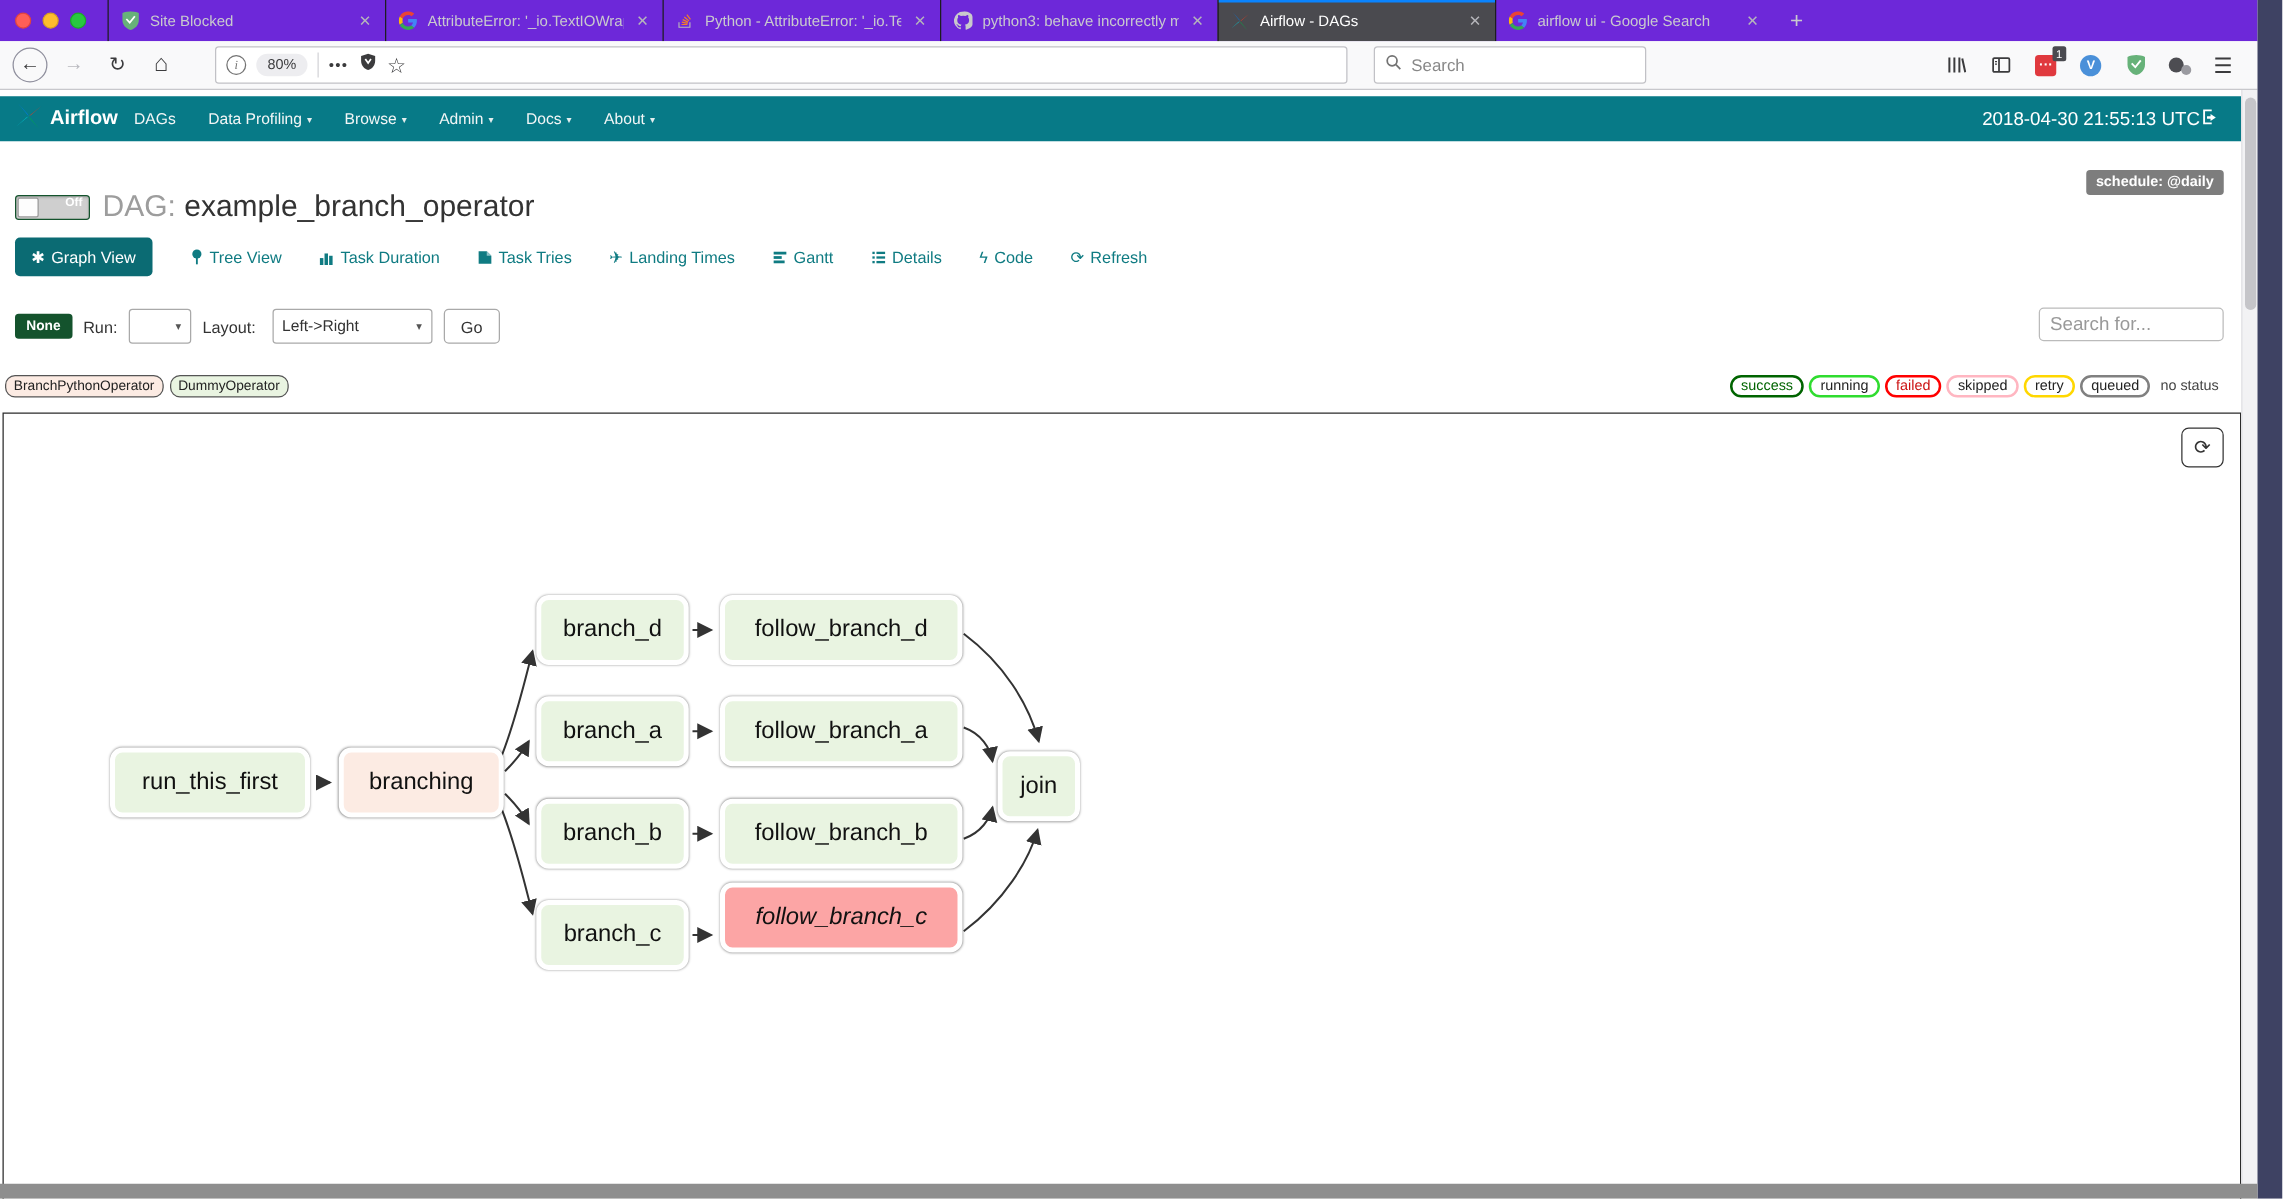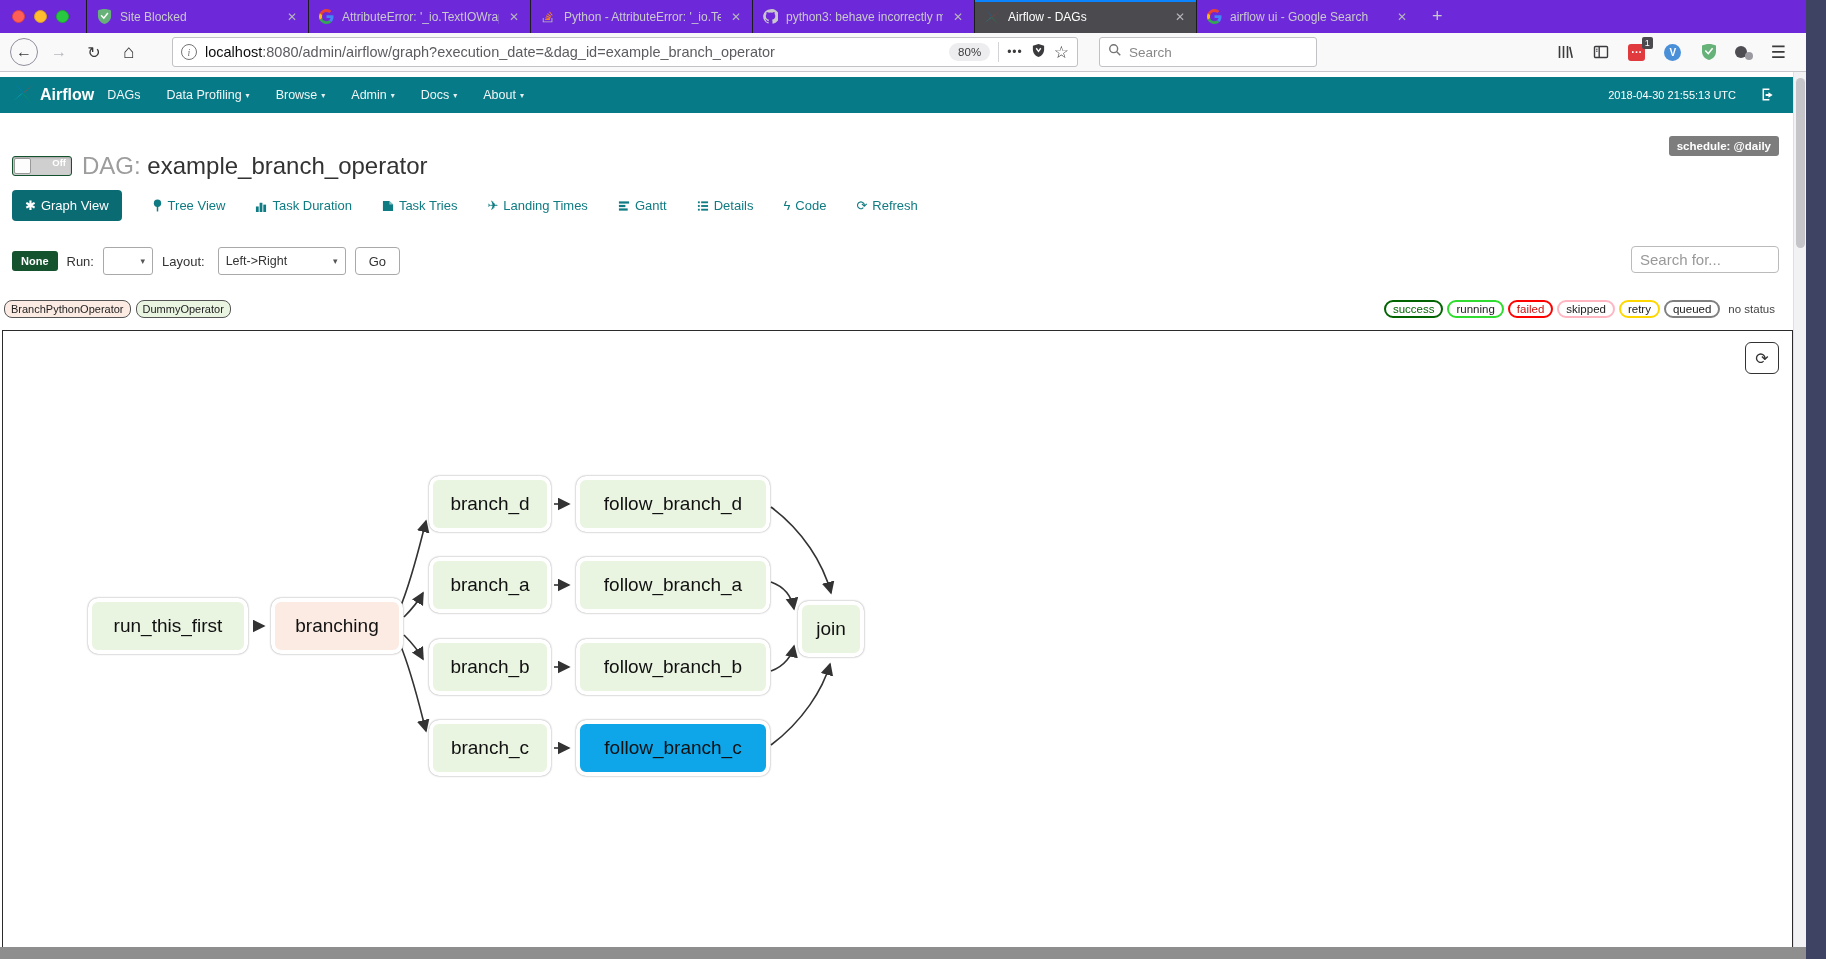--- a/index.html
+++ b/index.html
@@ -50,21 +50,21 @@
   .ext-circles .c2 { width:8px; height:8px; background:#9a9aa0; right:0; bottom:1px; }
   .hamburger { font-size:17px; color:#3b3b3d; margin-left:2px; }
 
   
   .page { position:absolute; top:72px; left:0; width:1793px; height:875px; background:#fff; padding-top:5px; }
   .airnav { height:36px; background:#077A87; display:flex; align-items:center; padding:0 12px; gap:0; }
   .brand { display:flex; align-items:center; gap:6px; }
   .brand .bname { color:#fff; font-size:16px; font-weight:bold; }
   .airnav .mitem { color:#f2f6f6; font-size:12.5px; padding:0 13px; display:flex; align-items:center; gap:4px; }
   .airnav .caret { font-size:8px; color:#e4eeee; }
-  .airnav .right { margin-left:auto; display:flex; align-items:center; gap:24px; color:#fff; font-size:11px; padding-right:6px; }
+  .airnav .right { margin-left:auto; display:flex; align-items:center; gap:0; color:#fff; font-size:15px; padding-right:6px; }
 
   .content { position:relative; padding:0 0 0 2px; }
   .dag-header { margin:39px 0 0 10px; display:flex; align-items:center; gap:10px; }
   .off-toggle { width:60px; height:20px; background:#cfcfcf; border:1px solid #14532d; border-radius:3px; position:relative; display:flex; align-items:flex-start; justify-content:flex-end; padding-right:5px; box-shadow:inset 0 1px 2px rgba(0,0,0,.2); }
   .off-toggle .knob { position:absolute; left:1px; top:1px; width:17px; height:16px; background:#fdfdfd; border:1px solid #999; border-radius:2px; }
   .off-toggle .olabel { font-size:9.5px; color:#fff; font-weight:bold; }
   .dag-title { font-size:24px; font-weight:500; color:#333; }
   .dag-title .prefix { color:#9d9d9d; }
   .schedule-badge { position:absolute; top:-16px; right:14px; background:#7d7d7d; color:#fff; font-size:11.5px; font-weight:bold; border-radius:3px; padding:4px 8px; }
 
@@ -190,21 +190,20 @@
   </div>
 
   <div class="toolbar">
     <span class="navbtn back">←</span>
     <span class="navbtn fwd">→</span>
     <span class="navbtn">↻</span>
     <span class="navbtn home">⌂</span>
 
     <div class="urlbar">
       <span class="info-i">i</span>
-      <span class="urltext"><b>localhost</b><span>:8080/admin/airflow/graph?execution_date=&amp;dag_id=example_branch_operator</span></span>
       <span class="zoompill">80%</span>
       <span class="urlsep"></span>
       <span class="dots">•••</span>
       <span>
         <svg viewBox="0 0 16 16" width="15" height="15">
             <path fill="#3b3b3d" d="M8 1l6 2v4c0 4-2.7 7-6 8-3.3-1-6-4-6-8V3z"></path>
             <path fill="#fff" d="M5 6l3 4.2L11 6l-1.2-.9L8 7.7 6.2 5.1z"></path>
           </svg>
       </span>
       <span class="star">☆</span>
@@ -446,21 +445,21 @@
         <div id="graph-nodes">
             <div class="gnode" style="left: 85px; top: 267px; width: 160px; height: 56px; background: rgb(233, 244, 225);">run_this_first</div>
             <div class="gnode" style="left: 268px; top: 267px; width: 132px; height: 56px; background: rgb(252, 235, 227);">branching</div>
             <div class="gnode" style="left: 426px; top: 145px; width: 122px; height: 56px; background: rgb(233, 244, 225);">branch_d</div>
             <div class="gnode" style="left: 426px; top: 226px; width: 122px; height: 56px; background: rgb(233, 244, 225);">branch_a</div>
             <div class="gnode" style="left: 426px; top: 308px; width: 122px; height: 56px; background: rgb(233, 244, 225);">branch_b</div>
             <div class="gnode" style="left: 426px; top: 389px; width: 122px; height: 56px; background: rgb(233, 244, 225);">branch_c</div>
             <div class="gnode" style="left: 573px; top: 145px; width: 194px; height: 56px; background: rgb(233, 244, 225);">follow_branch_d</div>
             <div class="gnode" style="left: 573px; top: 226px; width: 194px; height: 56px; background: rgb(233, 244, 225);">follow_branch_a</div>
             <div class="gnode" style="left: 573px; top: 308px; width: 194px; height: 56px; background: rgb(233, 244, 225);">follow_branch_b</div>
-            <div class="gnode" style="left: 573px; top: 389px; width: 194px; height: 56px; background: #0ea5e9;">follow_branch_c</div>
+            <div class="gnode" style="left: 573px; top: 375px; width: 194px; height: 56px; background: #fca5a5; font-style: italic;">follow_branch_c</div>
             <div class="gnode" style="left: 795px; top: 270px; width: 66px; height: 56px; background: rgb(233, 244, 225);">join</div>
           </div>
         <span class="graph-refresh">⟳</span>
       </div>
     </div>
   </div>
 
   <div class="scrollcol">
     <div class="scrollthumb"></div>
   </div>

